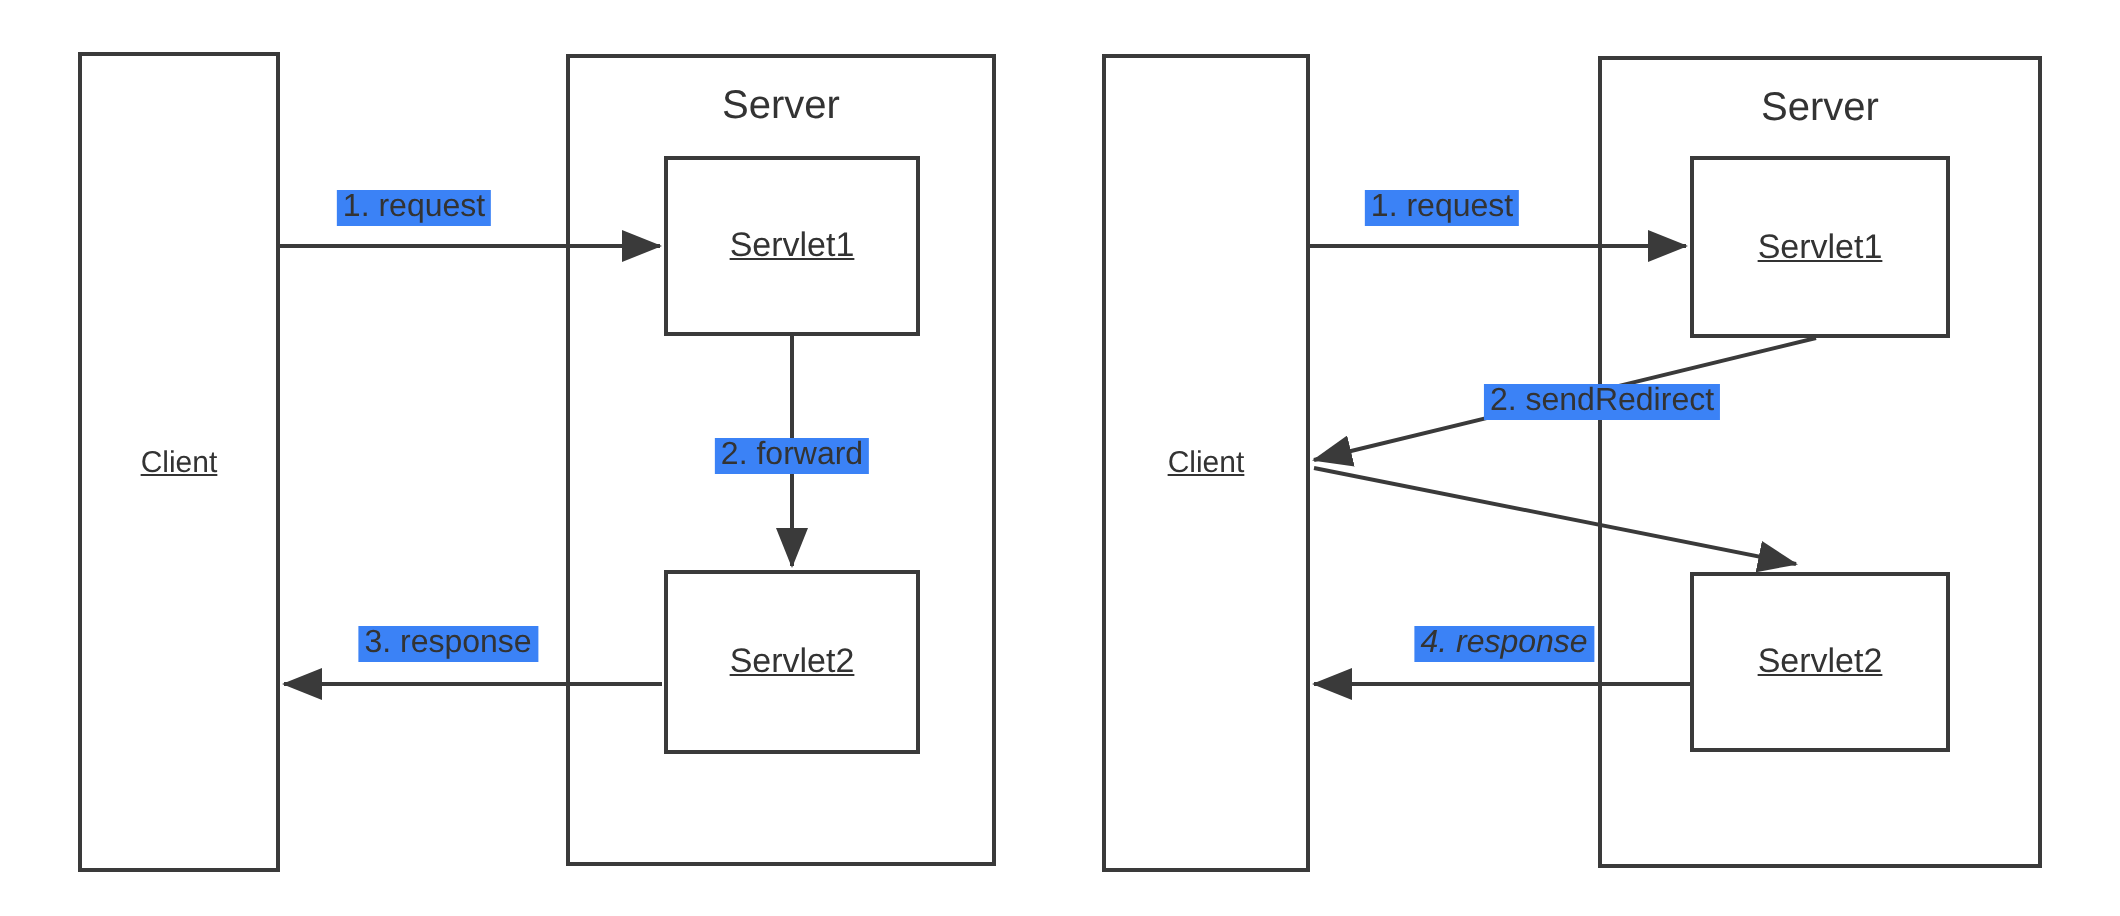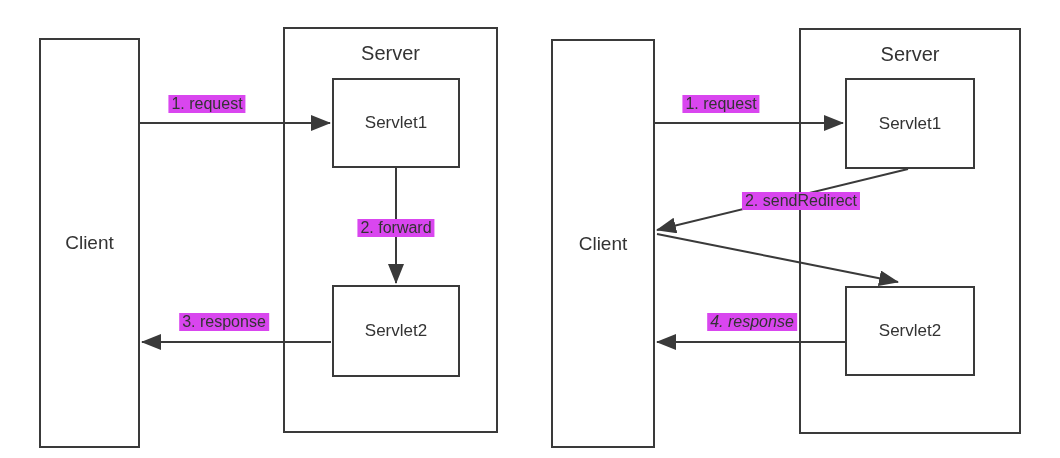--- a/index.html
+++ b/index.html
@@ -20,40 +20,41 @@
     box-sizing: border-box;
     background: #ffffff;
     border: 2px solid #3a3a3a;
     color: #333333;
     z-index: 1;
   }
   .box.centered {
     display: flex;
     align-items: center;
     justify-content: center;
+    text-decoration: underline;
   }
-  .client-box { font-size: 19px; margin-top: 12px; }
+  .client-box { font-size: 15px; }
   .server-box {
     font-size: 20px;
     text-align: center;
     padding-top: 13px;
   }
   .servlet-box { font-size: 17px; }
   svg.arrows {
     position: absolute;
     left: 0;
     top: 0;
     z-index: 2;
     pointer-events: none;
   }
   svg.arrows line { stroke: #3a3a3a; stroke-width: 2; }
   .arrow-label {
     position: absolute;
     transform: translate(-50%, -50%);
-    background: #d946ef;
+    background: #3b82f6;
     padding: 0 3px;
     font-size: 16px;
     color: #333333;
     white-space: nowrap;
     z-index: 3;
   }
 </style>
 </head>
 <body>
 

